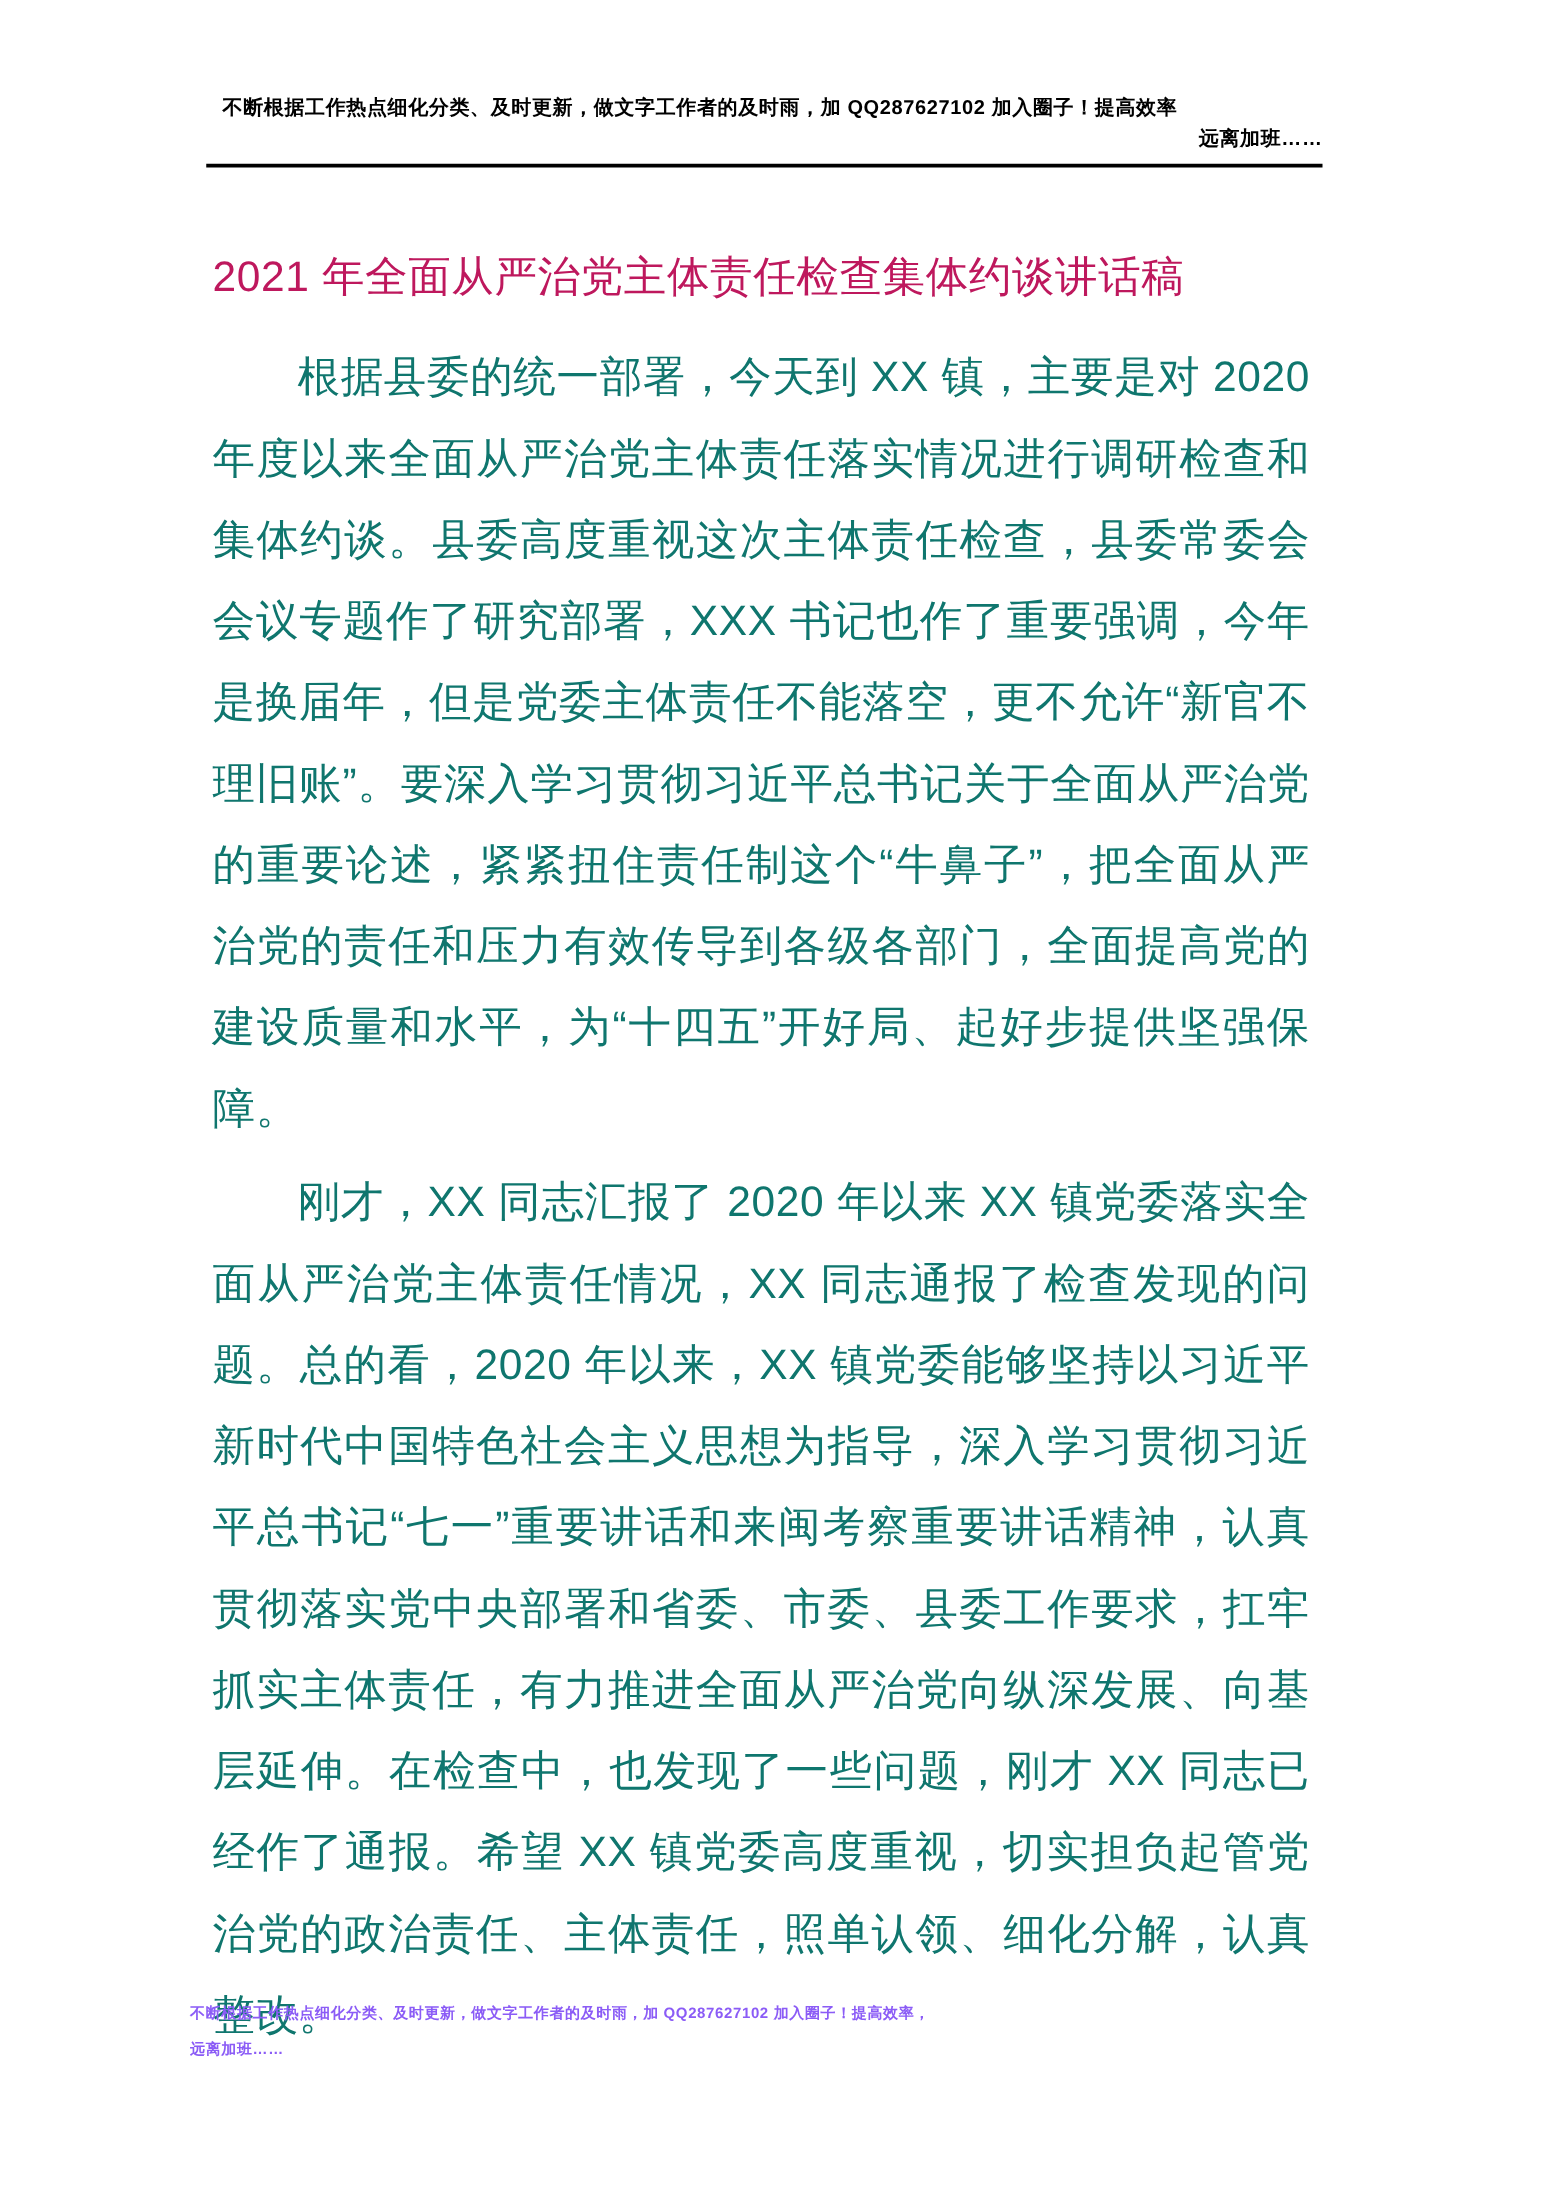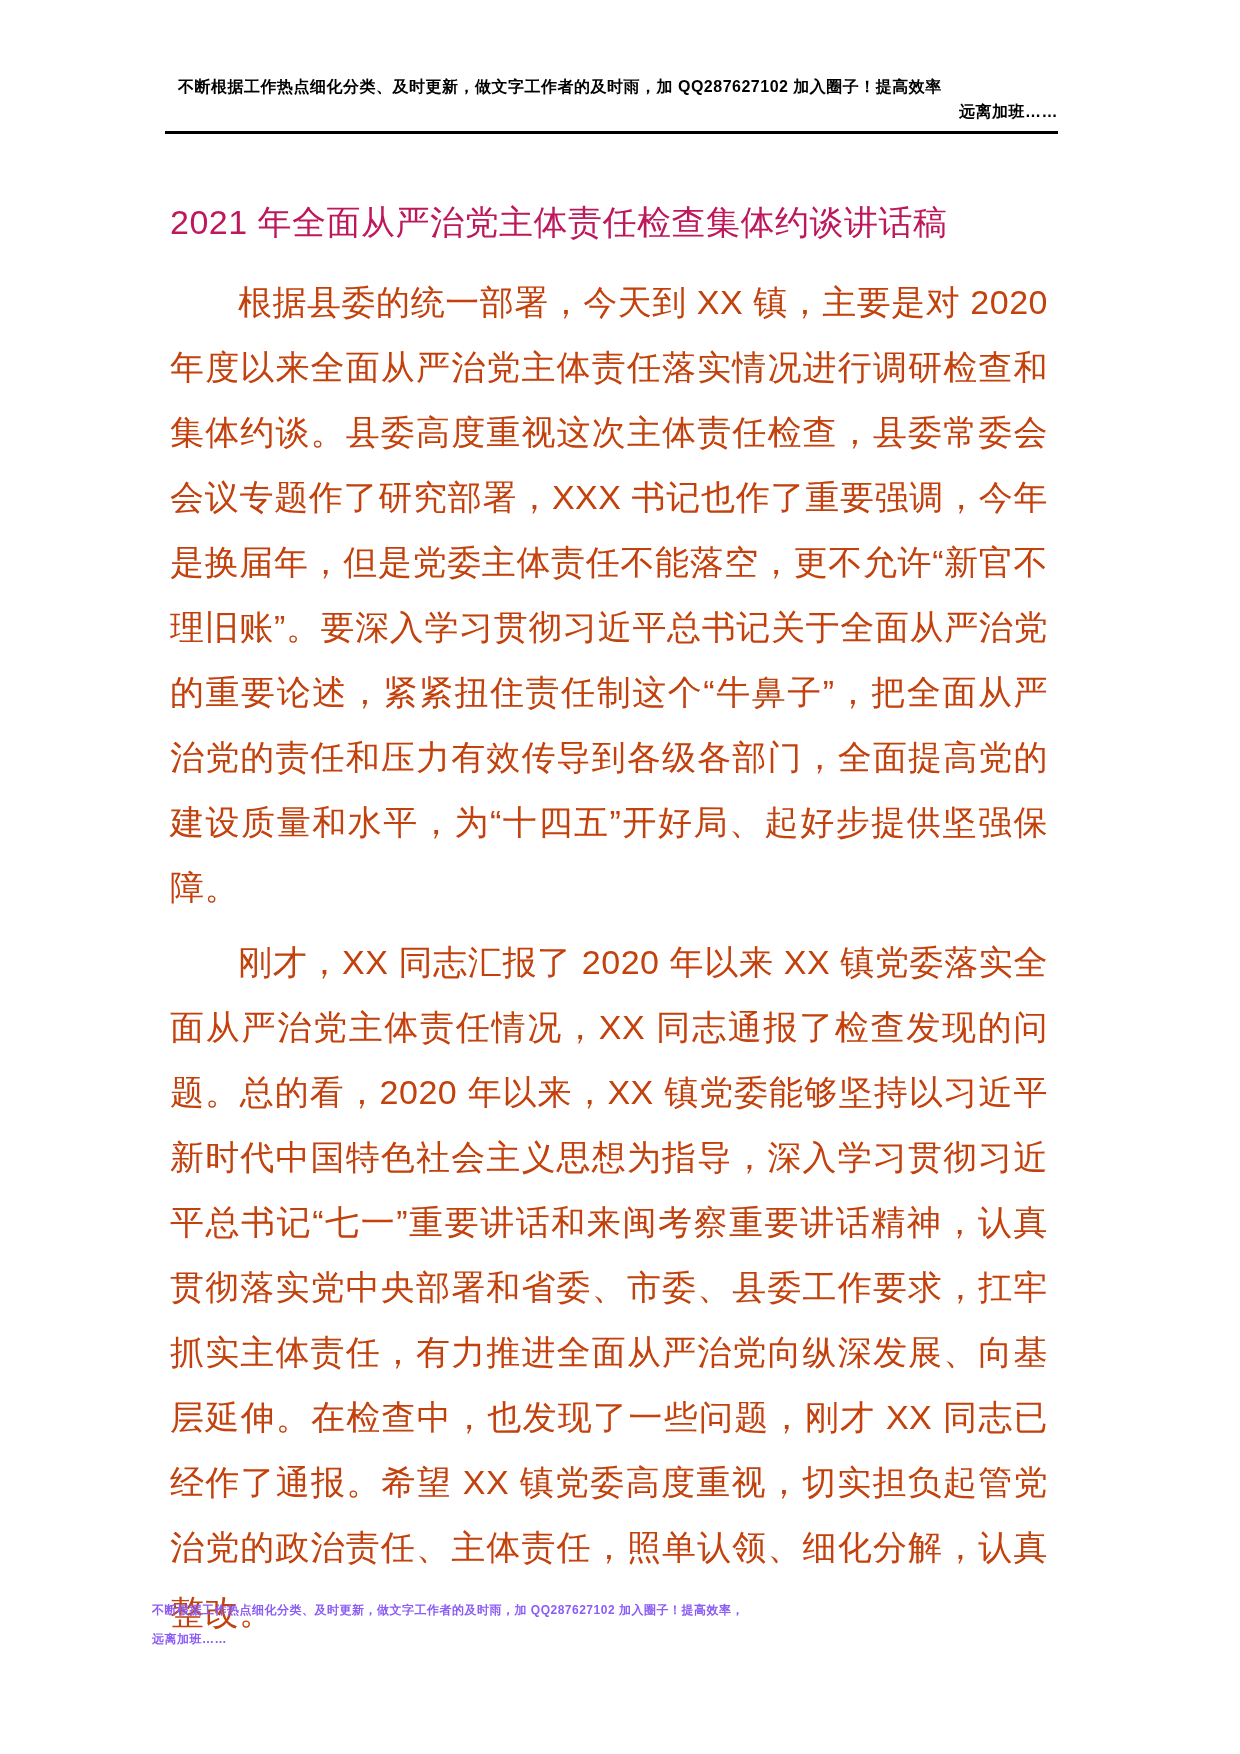--- a/index.html
+++ b/index.html
@@ -54,21 +54,21 @@
     line-height: 65px;
     margin-bottom: 15px;
     white-space: nowrap;
     letter-spacing: 0.5px;
   }
   .para {
     font-size: 34px;
     line-height: 65px;
     text-align: justify;
     text-indent: 2em;
-    color: #c2410c;
+    color: #0f766e;
     letter-spacing: 0.5px;
   }
   .para + .para { margin-top: 10px; }
   
   .footer {
     position: absolute;
     left: 152px;
     top: 1596px;
     width: 900px;
     color: #8b5cf6;

